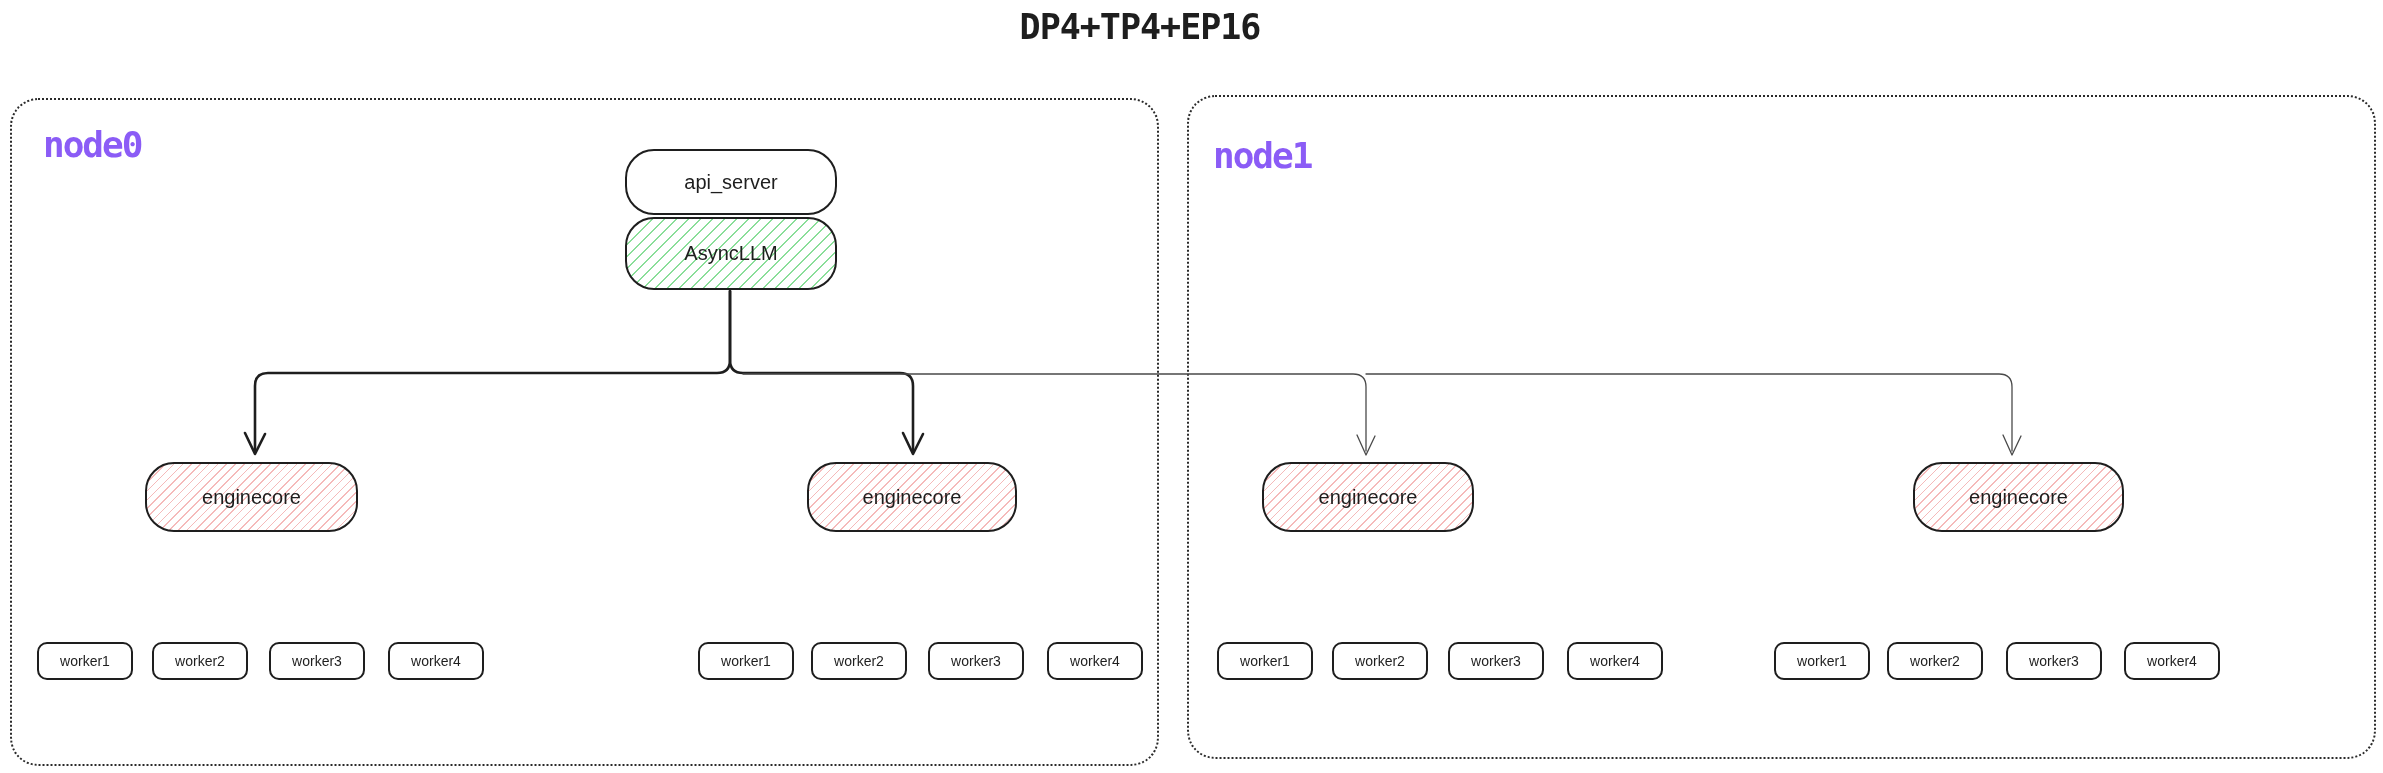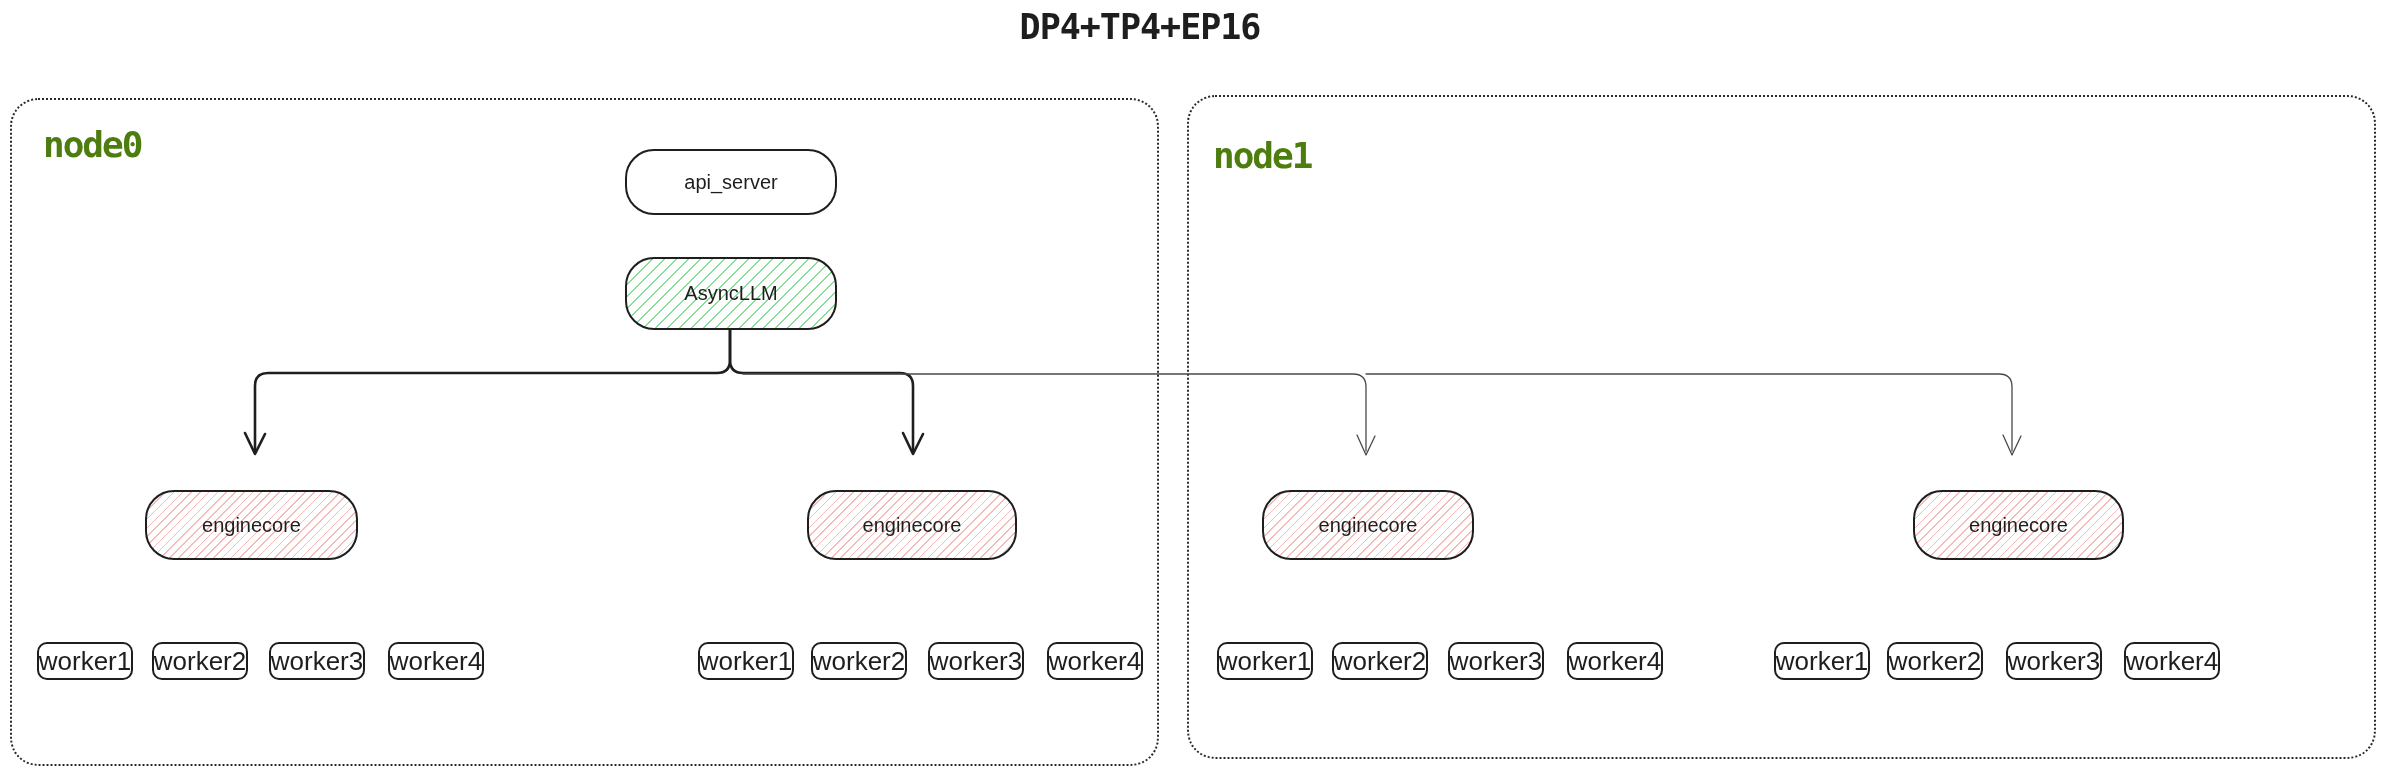--- a/index.html
+++ b/index.html
@@ -22,52 +22,50 @@
   .node{
     position:absolute;
     border:2.6px dotted #2a2a2a;
     border-radius:28px;
     background:transparent;
   }
   .node-label{
     position:absolute;
     font-family:"DejaVu Sans Mono",monospace;
     font-size:36px;font-weight:600;letter-spacing:-2px;
-    color:#4d7c0f;
+    color:#8b5cf6;
   }
   .box{
     position:absolute;
     box-sizing:border-box;
     border:2.2px solid #1e1e1e;
     border-radius:29px;
     background-color:#ffffff;
     display:flex;align-items:center;justify-content:center;
     font-size:20px;color:#1e1e1e;
   }
   .hatch-green{
     background-color:#ffffff;
     background-image:repeating-linear-gradient(135deg,
       #8ade99 0px,#8ade99 1.4px,transparent 1.4px,transparent 8.5px);
-    margin-top:40px;
   }
   .hatch-red{
     background-color:#ffffff;
     background-image:repeating-linear-gradient(135deg,
       #f5baba 0px,#f5baba 1.1px,transparent 1.1px,transparent 6.2px);
-    margin-top:28px;
   }
   .worker{
     position:absolute;
     box-sizing:border-box;
     top:642px;width:96px;height:38px;
     border:2.2px solid #1e1e1e;
     border-radius:10px;
     background:#ffffff;
     display:flex;align-items:center;justify-content:center;
-    font-size:26px;color:#1e1e1e;
+    font-size:14px;color:#1e1e1e;
   }
   svg.arrows{
     position:absolute;left:0;top:0;
     pointer-events:none;
   }
   svg.arrows path{fill:none;stroke-linecap:round;stroke-linejoin:round;}
   .thick{stroke:#1e1e1e;stroke-width:2.6px;}
   .thin{stroke:#4a4a4a;stroke-width:1.3px;}
 </style>
 </head>

